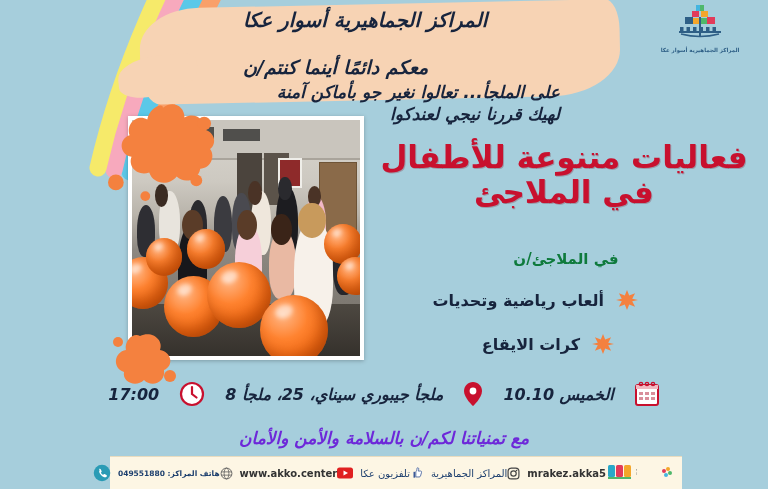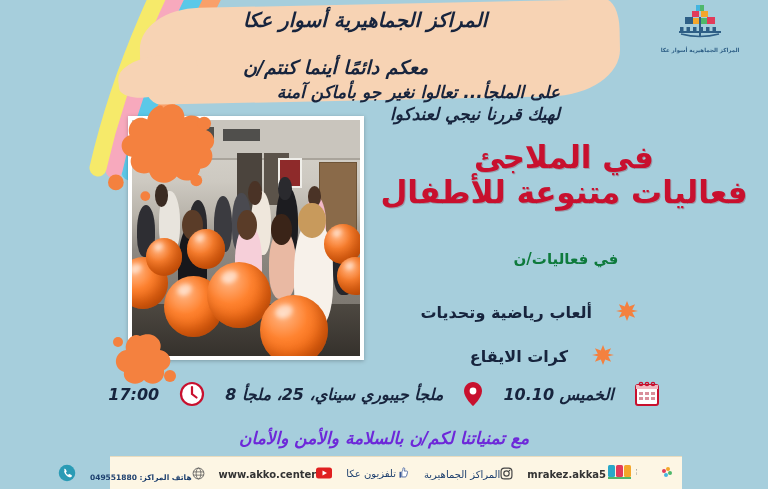--- a/index.html
+++ b/index.html
@@ -76,21 +76,21 @@
   .agerange{
     position:absolute;right:92px;top:228px;width:220px;text-align:center;direction:rtl;
     color:#0e7a3c;font-weight:bold;font-style:italic;font-size:17px;
   }
   .waiting{
     position:absolute;right:92px;top:250px;width:220px;text-align:center;direction:rtl;
     color:#0e7a3c;font-weight:bold;font-size:15px;
   }
 
   .bullets{position:absolute;right:130px;top:278px;width:260px;direction:rtl;}
-  .bullet{display:flex;align-items:flex-end;justify-content:flex-start;gap:24px;height:44px;}
+  .bullet{display:flex;align-items:center;justify-content:flex-start;gap:12px;height:44px;}
   .bl-star{width:22px;height:22px;flex:0 0 22px;}
   .bl-text{color:#17243d;font-weight:bold;font-size:16px;white-space:nowrap;}
 
   
   .inforow{
     position:absolute;left:0;right:0;top:376px;height:36px;
     display:flex;align-items:center;justify-content:center;gap:0px;direction:rtl;
   }
   .ico{flex:0 0 auto;display:flex;align-items:center;}
   .itxt{color:#17243d;font-weight:bold;font-style:italic;font-size:16px;white-space:nowrap;}
@@ -102,21 +102,21 @@
     color:#6d28d9;font-weight:bold;font-style:italic;font-size:17px;
   }
 
   
   .footer{
     position:absolute;left:110px;top:456px;width:572px;height:33px;
     background:#fdf6e4;border-top:1px solid #e9dcbf;
     display:flex;align-items:center;justify-content:flex-start;
     padding:0 6px;box-sizing:border-box;gap:0;
   }
-  .f-item{display:flex;align-items:flex-end;gap:14px;white-space:nowrap;}
+  .f-item{display:flex;align-items:center;gap:7px;white-space:nowrap;}
   .f-txt{font-size:10px;color:#1d3f6e;font-weight:normal;direction:rtl;}
   .f-txt-ltr{font-size:10px;color:#333;direction:ltr;font-weight:bold;}
   .f-sep{width:14px;}
   .f-phone{font-size:7.5px;color:#1d3f6e;font-weight:bold;direction:rtl;}
 </style>
 </head>
 <body>
 
 <div class="poster">
 
@@ -229,25 +229,25 @@
       <g fill="#f4813f">
         <path d="M30,6 c12,-6 24,4 20,14 c12,2 14,16 4,20 c2,12 -12,18 -20,10
                  c-8,8 -22,2 -20,-8 c-12,-4 -10,-20 2,-22 c-2,-10 8,-18 14,-14 Z"></path>
         <circle cx="60" cy="46" r="6"></circle>
         <circle cx="8" cy="12" r="5"></circle>
       </g>
     </svg>
   </div>
 
   <div class="title">
+    <div>فعاليات متنوعة للأطفال</div>
     <div>في الملاجئ</div>
-    <div>فعاليات متنوعة للأطفال</div>
-  </div>
-
-  <div class="waiting">في فعاليات/ن</div>
+  </div>
+
+  <div class="waiting">في الملاجئ/ن</div>
 
   <div class="bullets">
     <div class="bullet">
       <svg class="bl-star" viewBox="0 0 24 24">
         <path fill="#f4813f" d="M12,1 l2.4,6.2 L20.8,4.6 l-3.1,6 l6.3,1.4 l-6.3,1.4 l3.1,6 l-6.4,-2.6 L12,23 l-2.4,-6.2
                  l-6.4,2.6 l3.1,-6 L0,12 l6.3,-1.4 l-3.1,-6 l6.4,2.6 Z"></path>
       </svg>
       <span class="bl-text">ألعاب رياضية وتحديات</span>
     </div>
     <div class="bullet" style="margin-right:24px;">

